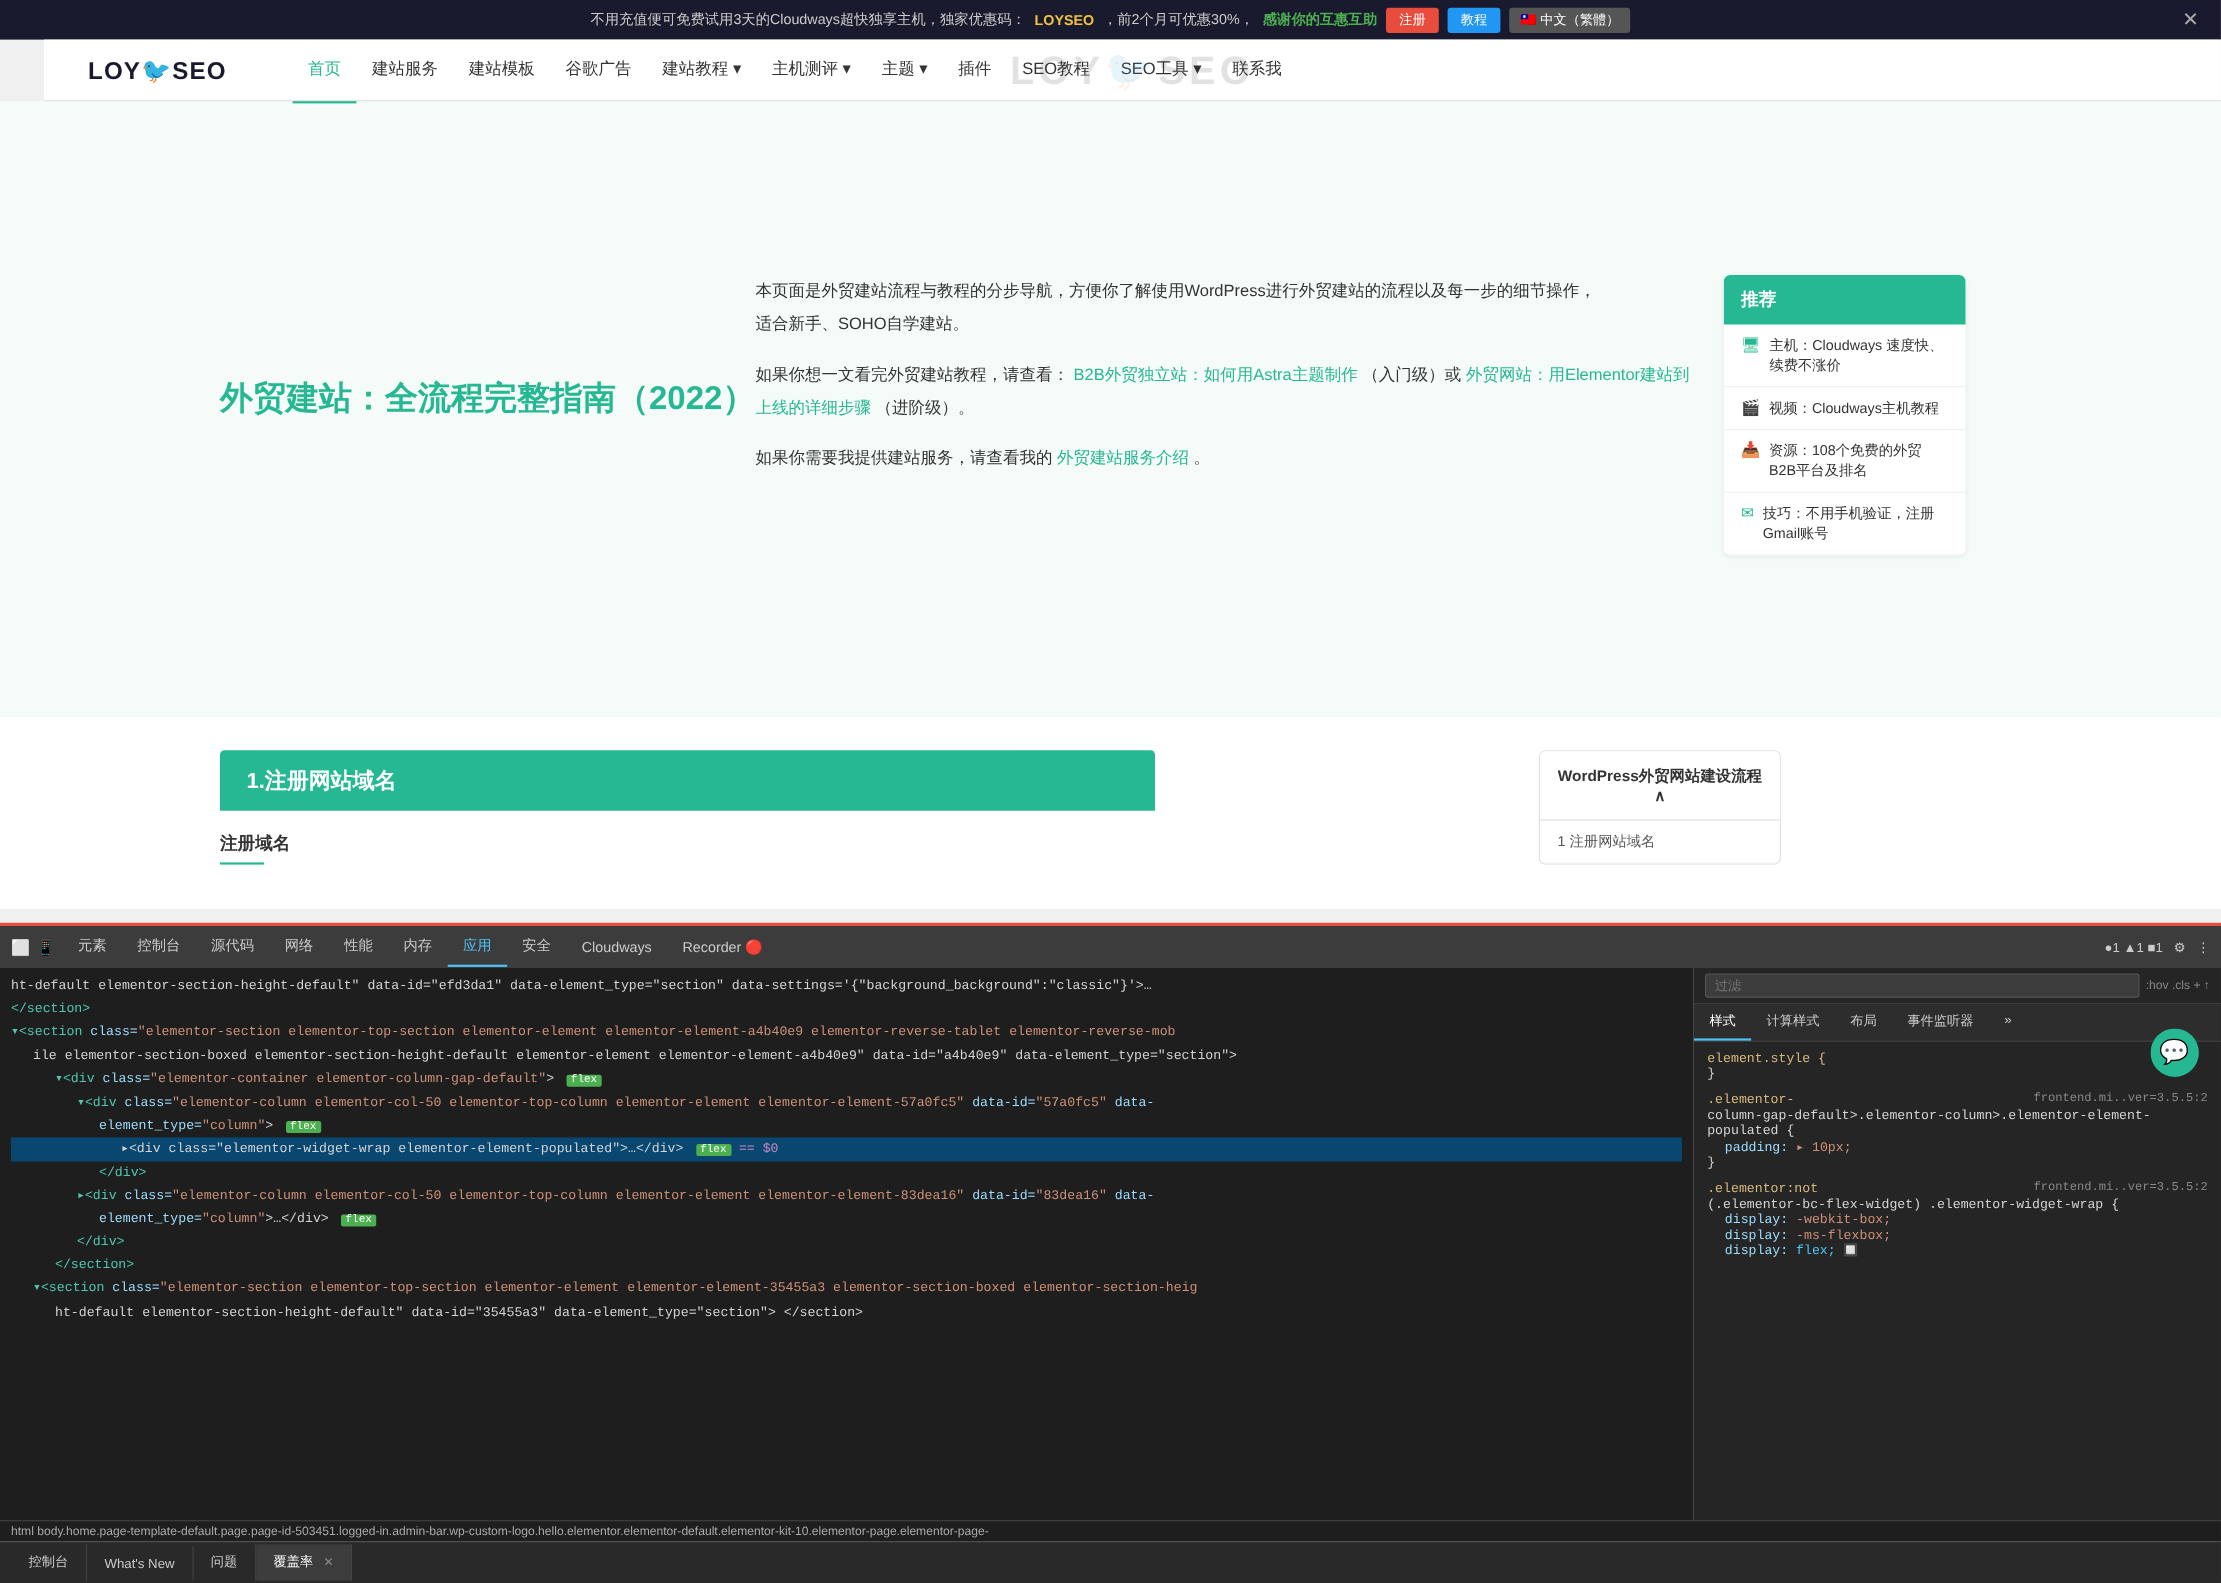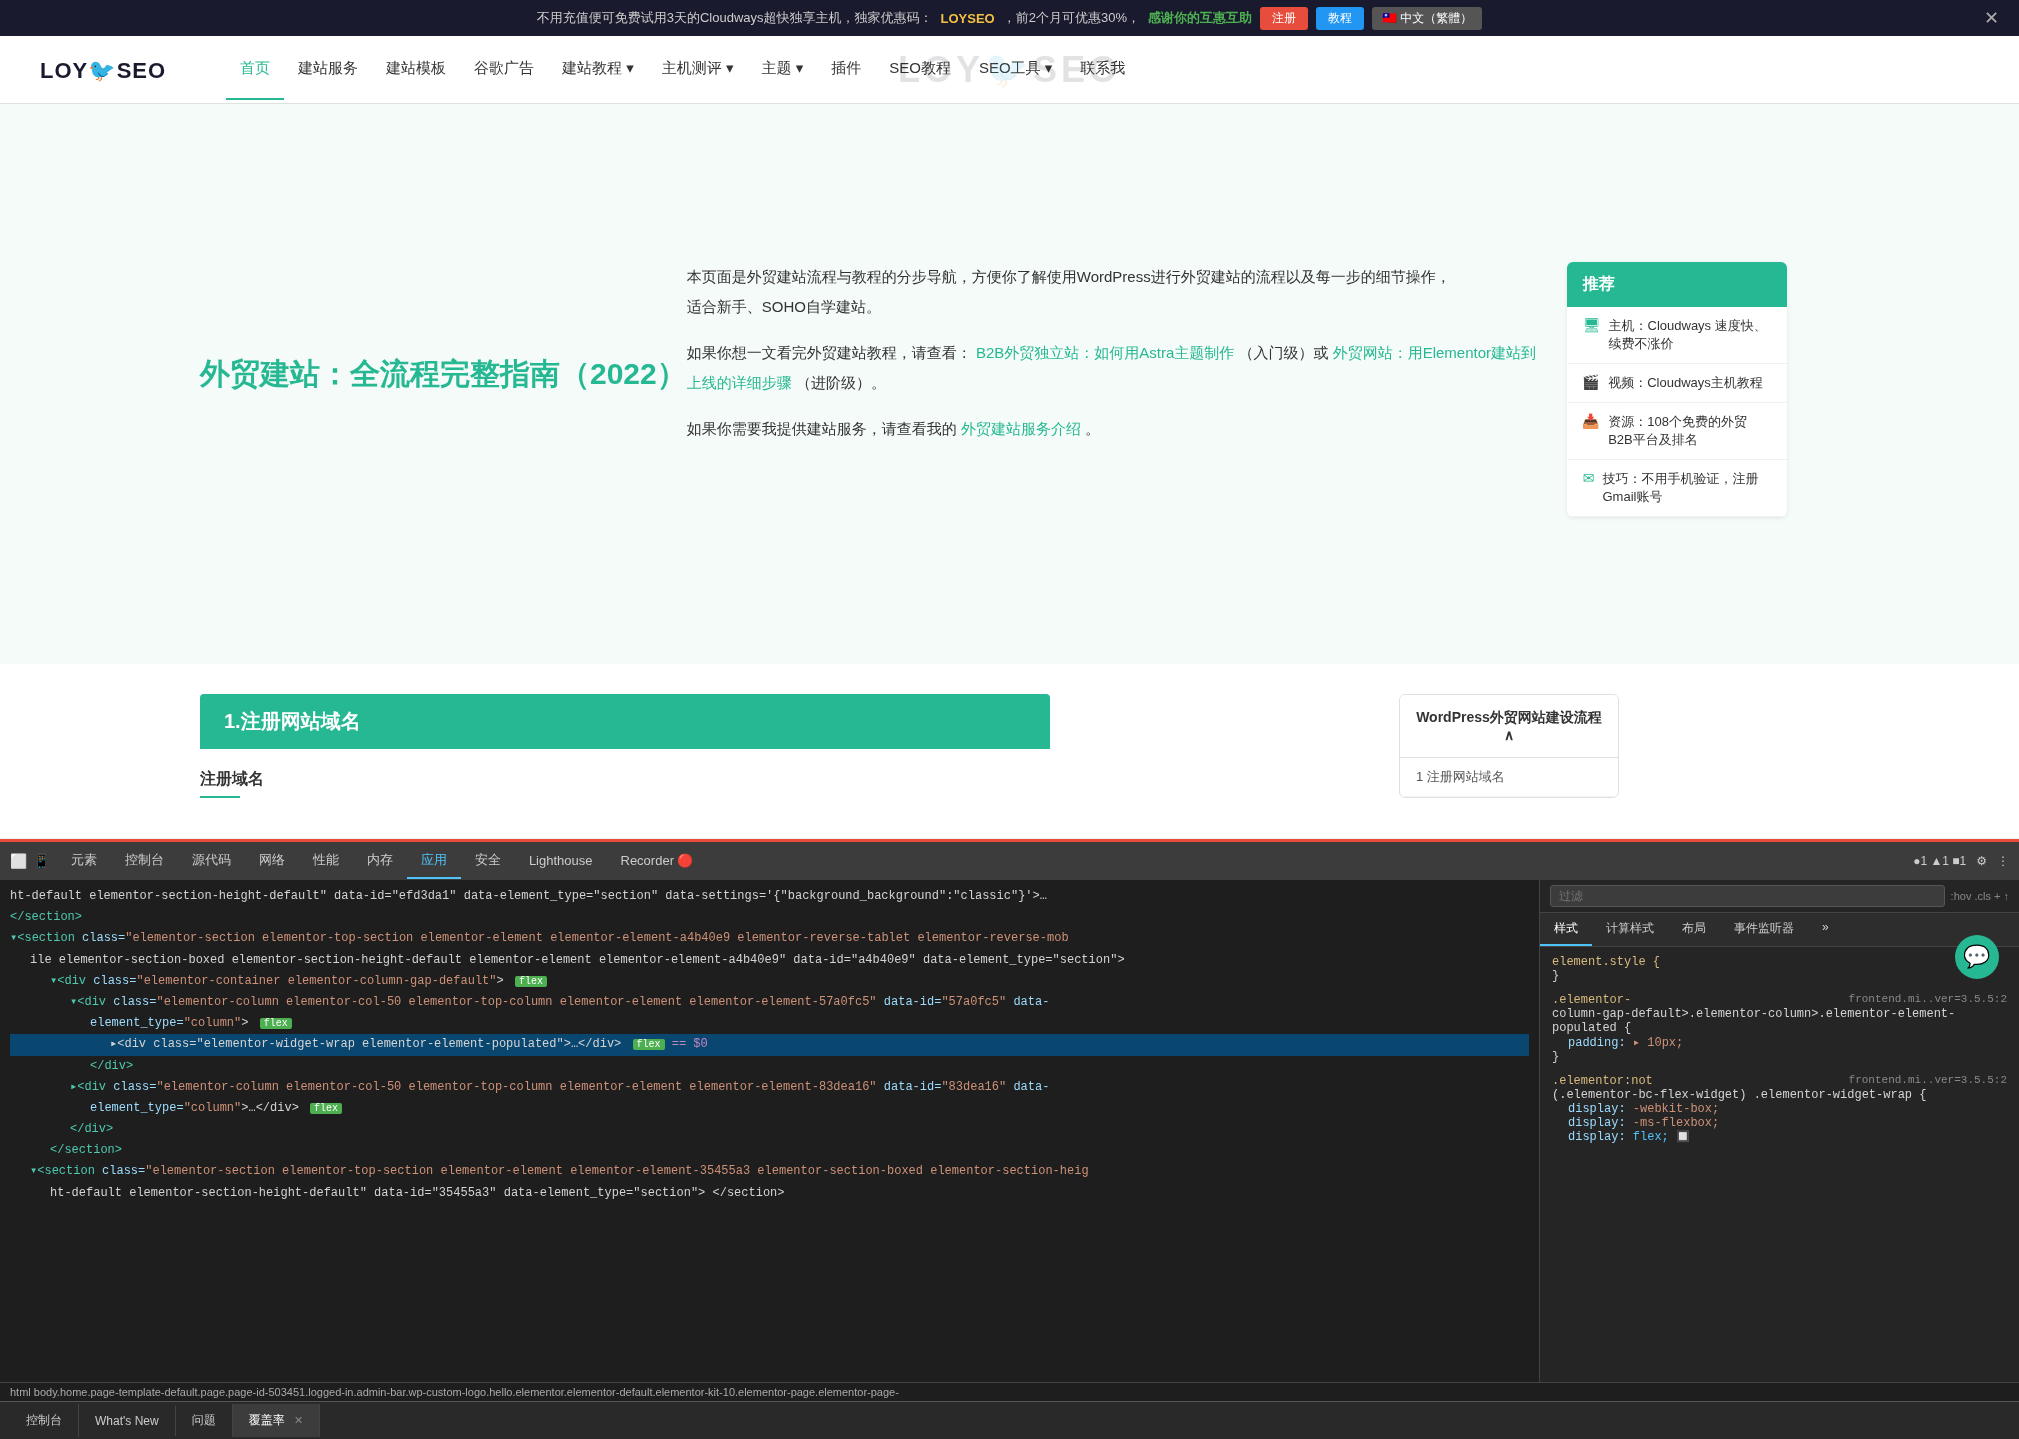--- a/index.html
+++ b/index.html
@@ -61,22 +61,23 @@
       cursor: pointer;
     }
 
     
     #navbar {
       background: #fff;
       border-bottom: 1px solid #e0e0e0;
       display: flex;
       align-items: center;
       padding: 0 40px;
-      height: 68px;
+      height: 56px;
       position: relative;
+      margin-left: 40px;
     }
     #logo {
       font-size: 26px;
       font-weight: bold;
       color: #1a1a2e;
       letter-spacing: 1px;
       margin-right: 60px;
     }
     .nav-menu {
       display: flex;
@@ -541,21 +542,21 @@
     <span style="color:#888;font-size:14px;margin-right:6px;">⬜</span>
     <span style="color:#888;font-size:14px;margin-right:6px;">📱</span>
     <span class="devtools-tab">元素</span>
     <span class="devtools-tab">控制台</span>
     <span class="devtools-tab">源代码</span>
     <span class="devtools-tab">网络</span>
     <span class="devtools-tab">性能</span>
     <span class="devtools-tab">内存</span>
     <span class="devtools-tab active">应用</span>
     <span class="devtools-tab">安全</span>
-    <span class="devtools-tab">Lighthouse</span>
+    <span class="devtools-tab">Cloudways</span>
     <span class="devtools-tab">Recorder 🔴</span>
     <div id="devtools-toolbar-right">
       <span>●1 ▲1 ■1</span>
       <span>⚙</span>
       <span>⋮</span>
     </div>
   </div>
 
   <div id="devtools-body">
 

